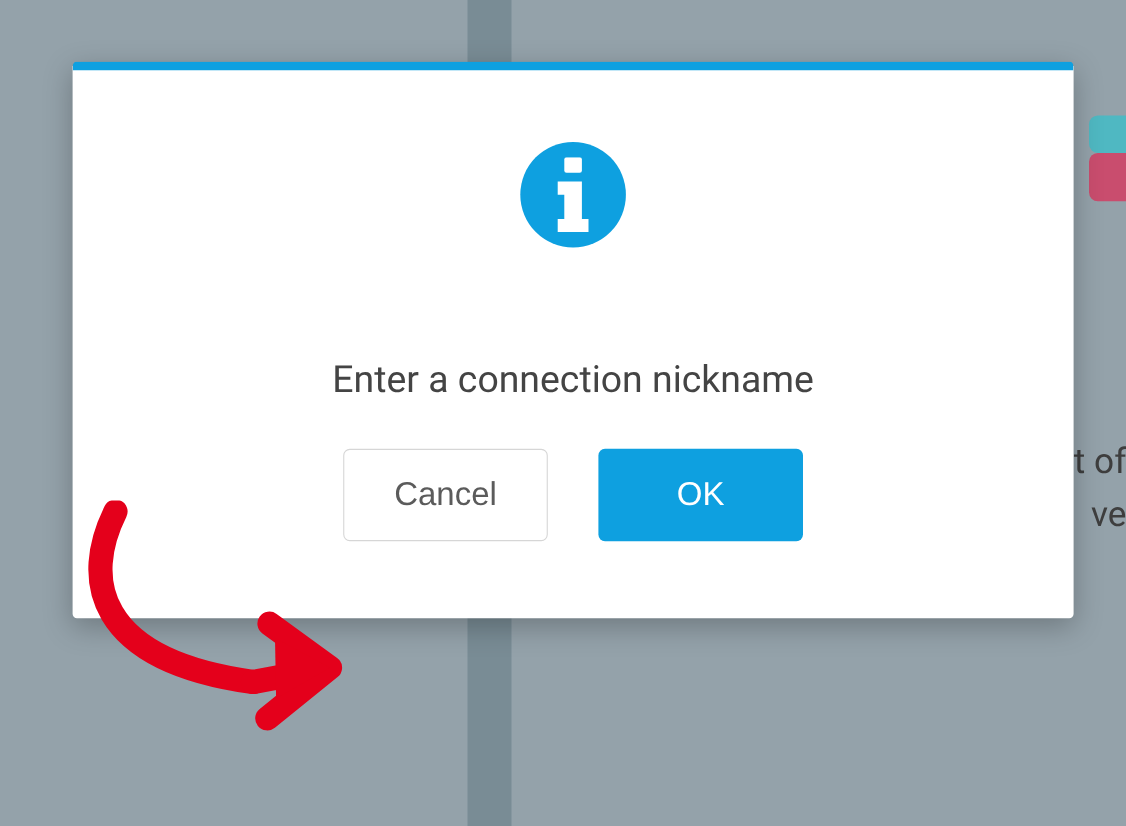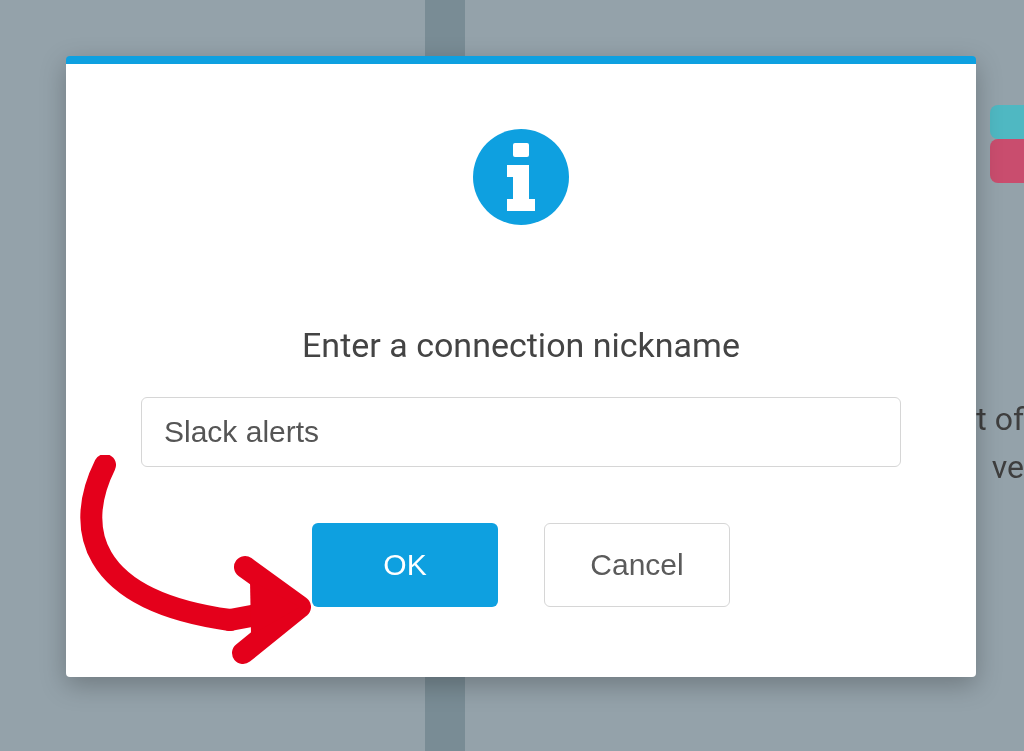--- a/index.html
+++ b/index.html
@@ -84,21 +84,21 @@
       margin-top: 5px;
     }
     .info-icon svg {
       width: 40px;
       height: 68px;
     }
     .modal-title {
       font-size: 34px;
       font-weight: 400;
       color: #444;
-      margin-bottom: 32px;
+      margin-bottom: 43px;
       text-align: center;
     }
     .input-wrap {
       width: 760px;
       margin-bottom: 56px;
     }
     .nickname-input {
       width: 100%;
       height: 70px;
       border: 1px solid #d6d6d6;
@@ -156,26 +156,23 @@
 </div>
 
 <div class="modal">
   <div class="info-icon">
     <svg viewBox="0 0 40 68" fill="none">
       <rect x="12" y="0" width="16" height="14" rx="2" fill="#ffffff"></rect>
       <path d="M 6 22 L 28 22 L 28 56 L 34 56 L 34 68 L 6 68 L 6 56 L 12 56 L 12 34 L 6 34 Z" fill="#ffffff"></path>
     </svg>
   </div>
   <div class="modal-title">Enter a connection nickname</div>
-  <div class="input-wrap">
-    <input type="text" class="nickname-input" value="Slack alerts" style="">
-  </div>
   <div class="button-row">
+    <button class="btn btn-secondary">Cancel</button>
     <button class="btn btn-primary">OK</button>
-    <button class="btn btn-secondary">Cancel</button>
   </div>
 </div>
 
 <svg class="annotation-arrow" width="260" height="210" viewBox="0 0 260 210">
   <path d="M 40 10 C 10 70, 20 145, 165 165" stroke="#e4001b" stroke-width="22" fill="none" stroke-linecap="round"></path>
   <path d="M 165 165 L 235 152 L 180 112 M 235 152 L 178 198" stroke="#e4001b" stroke-width="22" fill="none" stroke-linecap="round" stroke-linejoin="round"></path>
   <path d="M 235 152 L 185 125 L 186 180 Z" fill="#e4001b"></path>
 </svg>
 
 </body></html>

